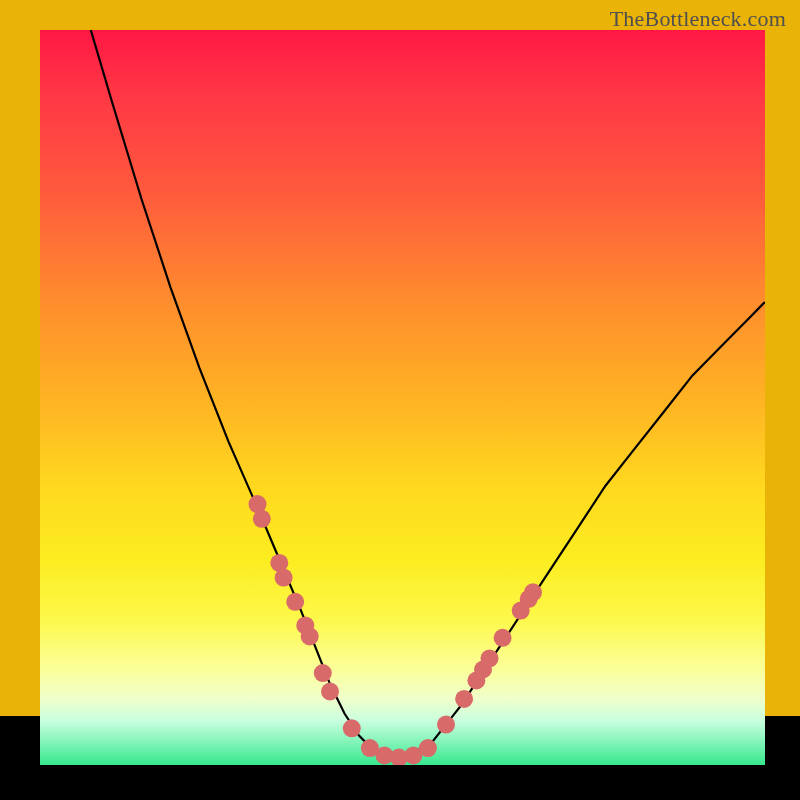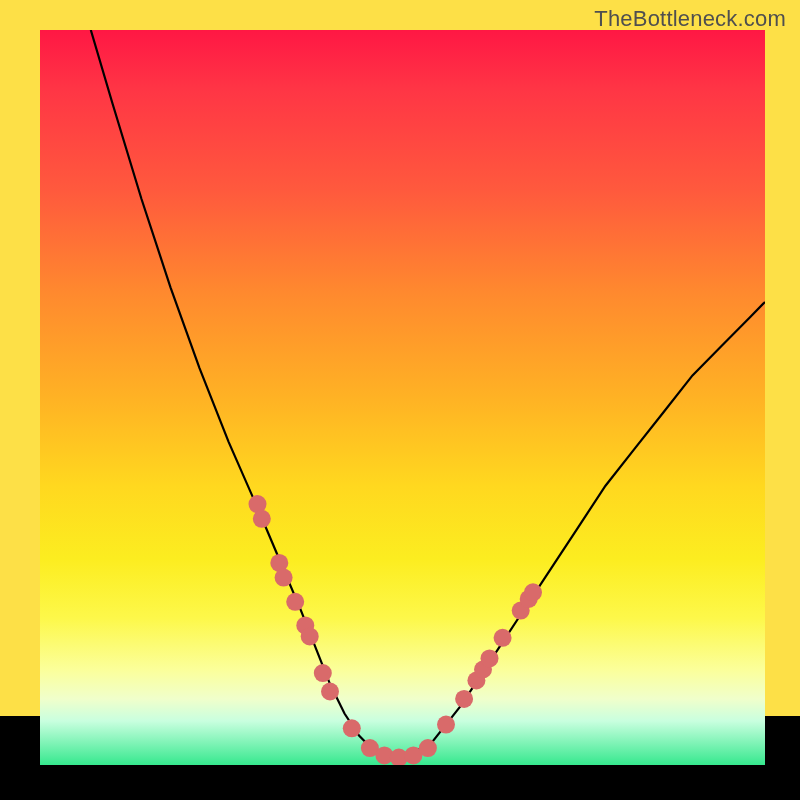--- a/index.html
+++ b/index.html
@@ -7,22 +7,23 @@
     padding: 0;
     width: 800px;
     height: 800px;
     overflow: hidden;
     background: #000;
     font-family: Arial, sans-serif;
   }
   .outer {
     width: 800px;
     height: 716px;
-    background: #fde047;
+    background: #eab308;
     position: relative;
+    font-family: Liberation Serif, serif;
   }
   .watermark {
     position: absolute;
     top: 6px;
     right: 14px;
     color: #4f4f4f;
     font-size: 22px;
     font-weight: 500;
     letter-spacing: 0.2px;
     z-index: 10;

